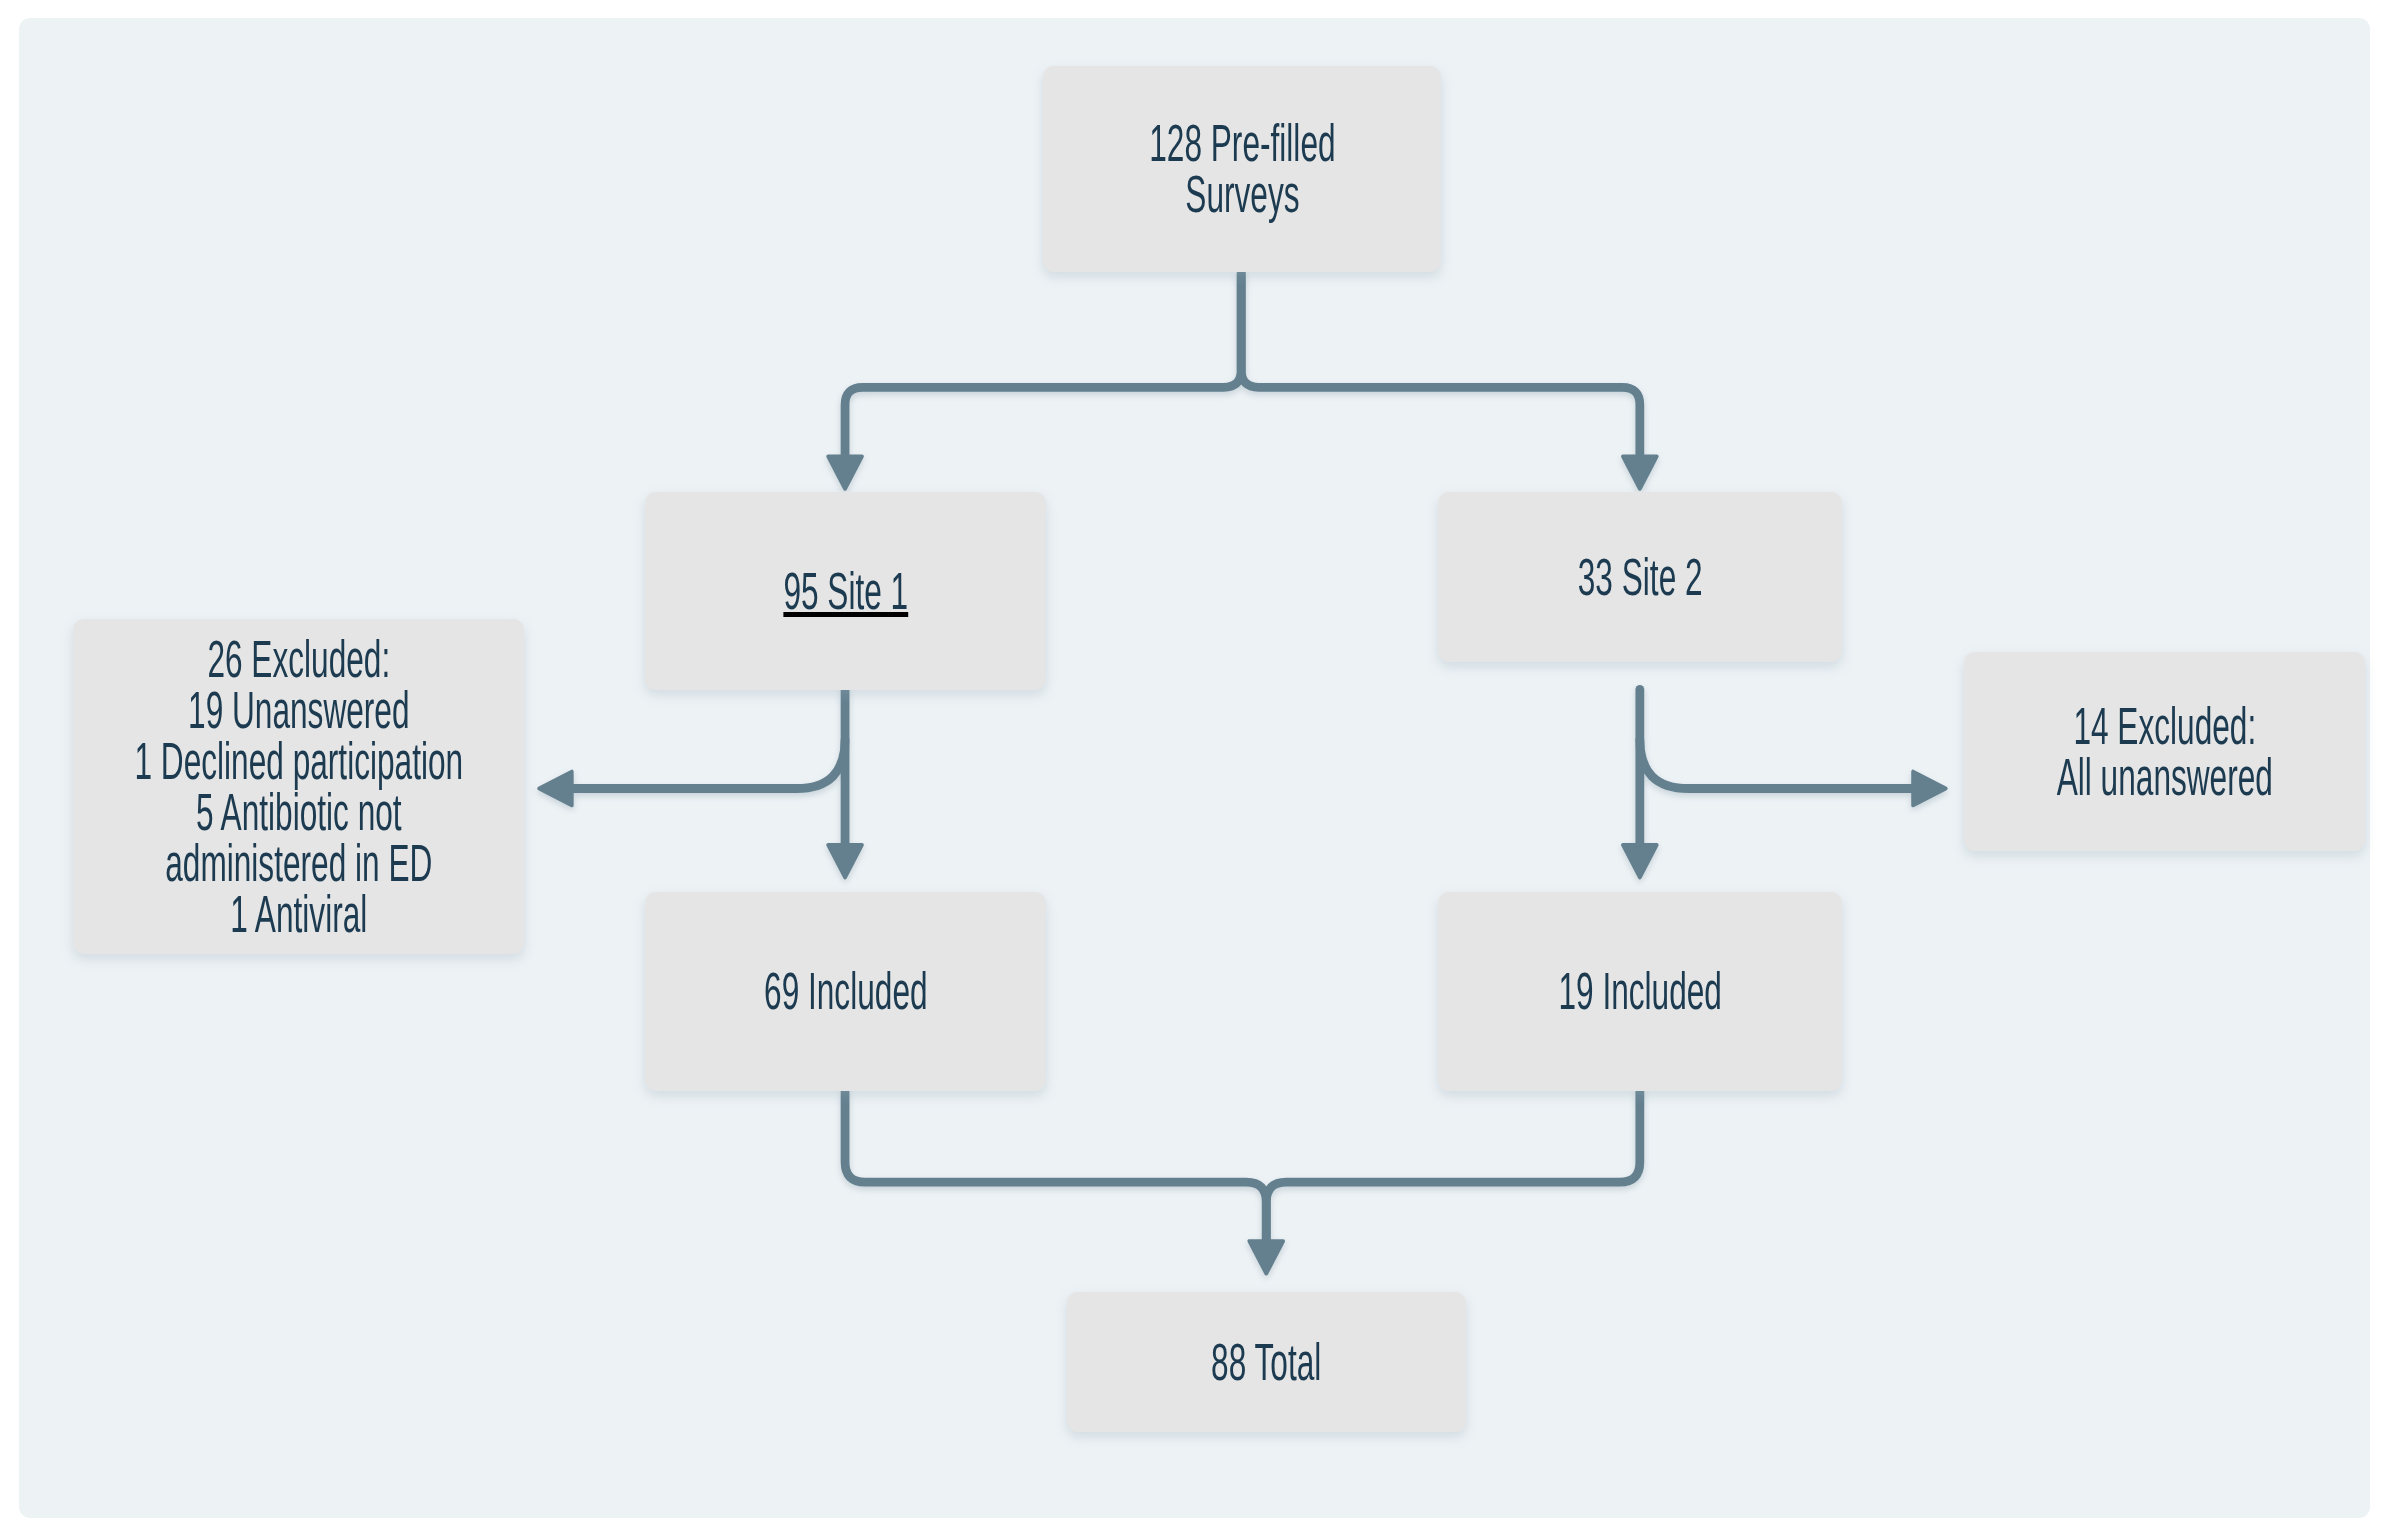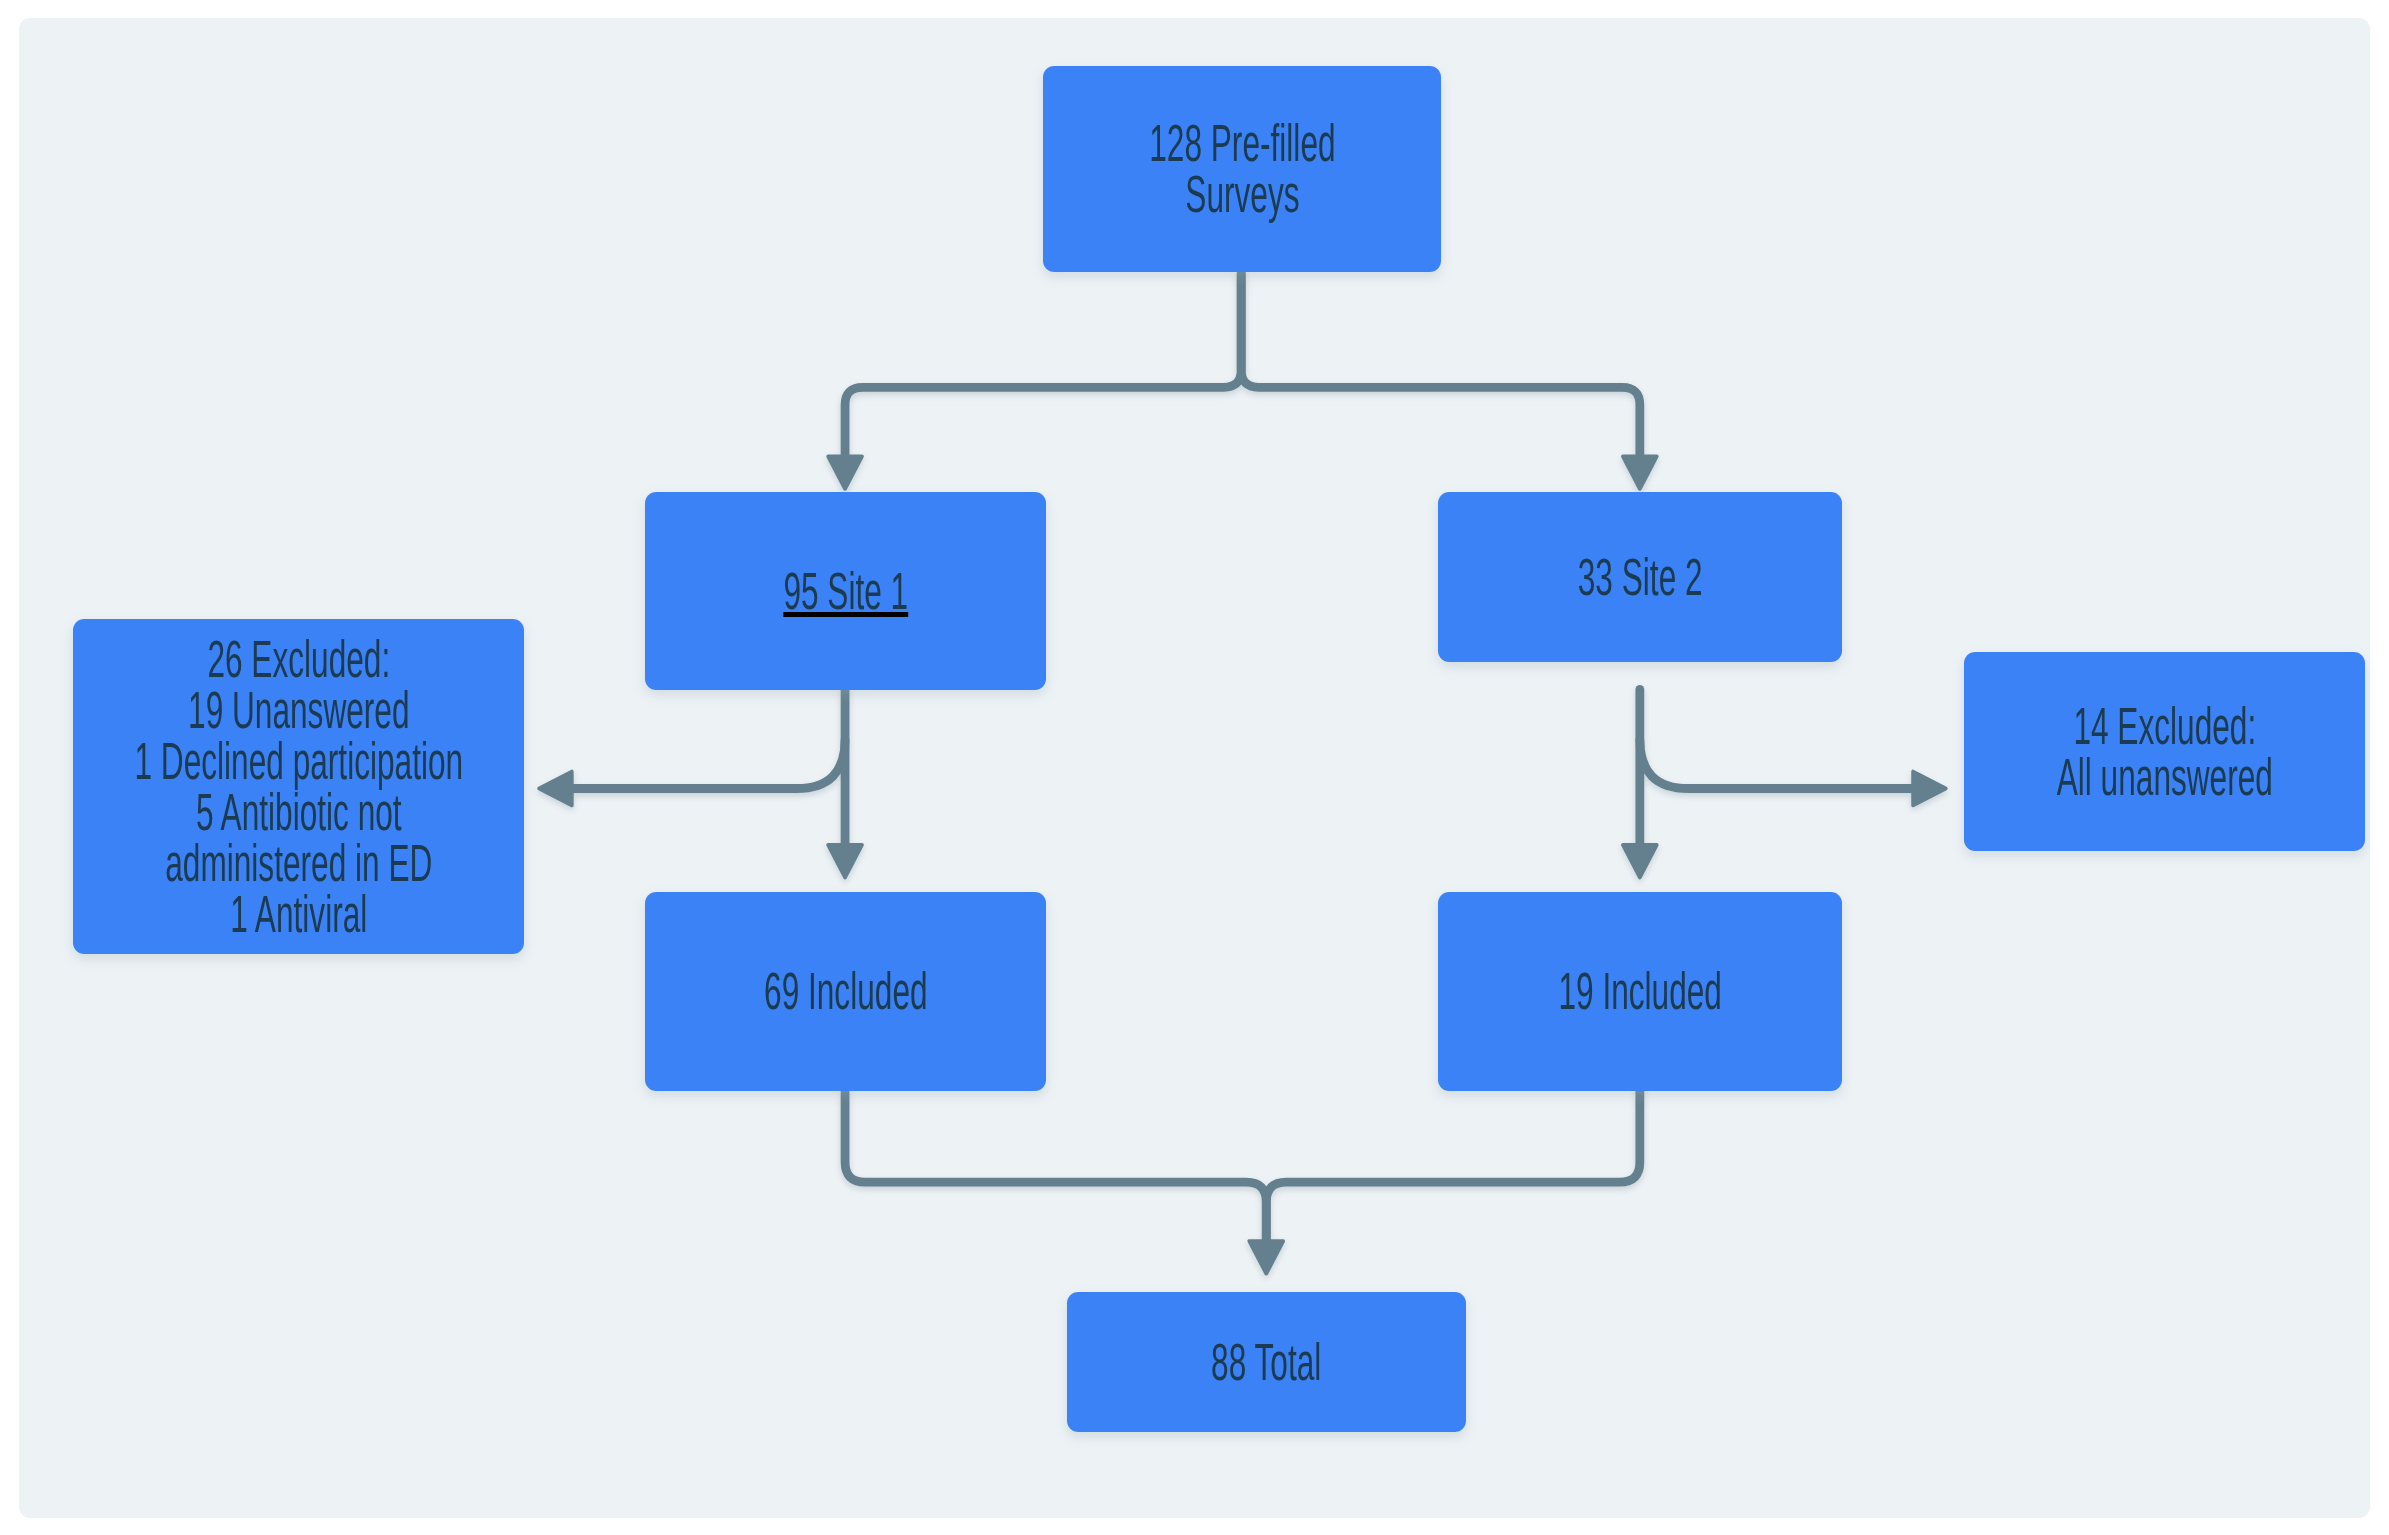--- a/index.html
+++ b/index.html
@@ -42,21 +42,21 @@
     stroke-linejoin: round;
   }
   svg.connectors polygon {
     fill: #64808f;
     stroke: #64808f;
     stroke-width: 6px;
     stroke-linejoin: round;
   }
   .node {
     position: absolute;
-    background: #3b82f6;
+    background: #e5e5e5;
     border-radius: 11.3px;
     box-shadow: 0 5px 11.3px rgba(146, 168, 182, 0.30);
     display: flex;
     align-items: center;
     justify-content: center;
     text-align: center;
   }
   .node .label {
     color: #1c3a50;
     font-size: 51px;

